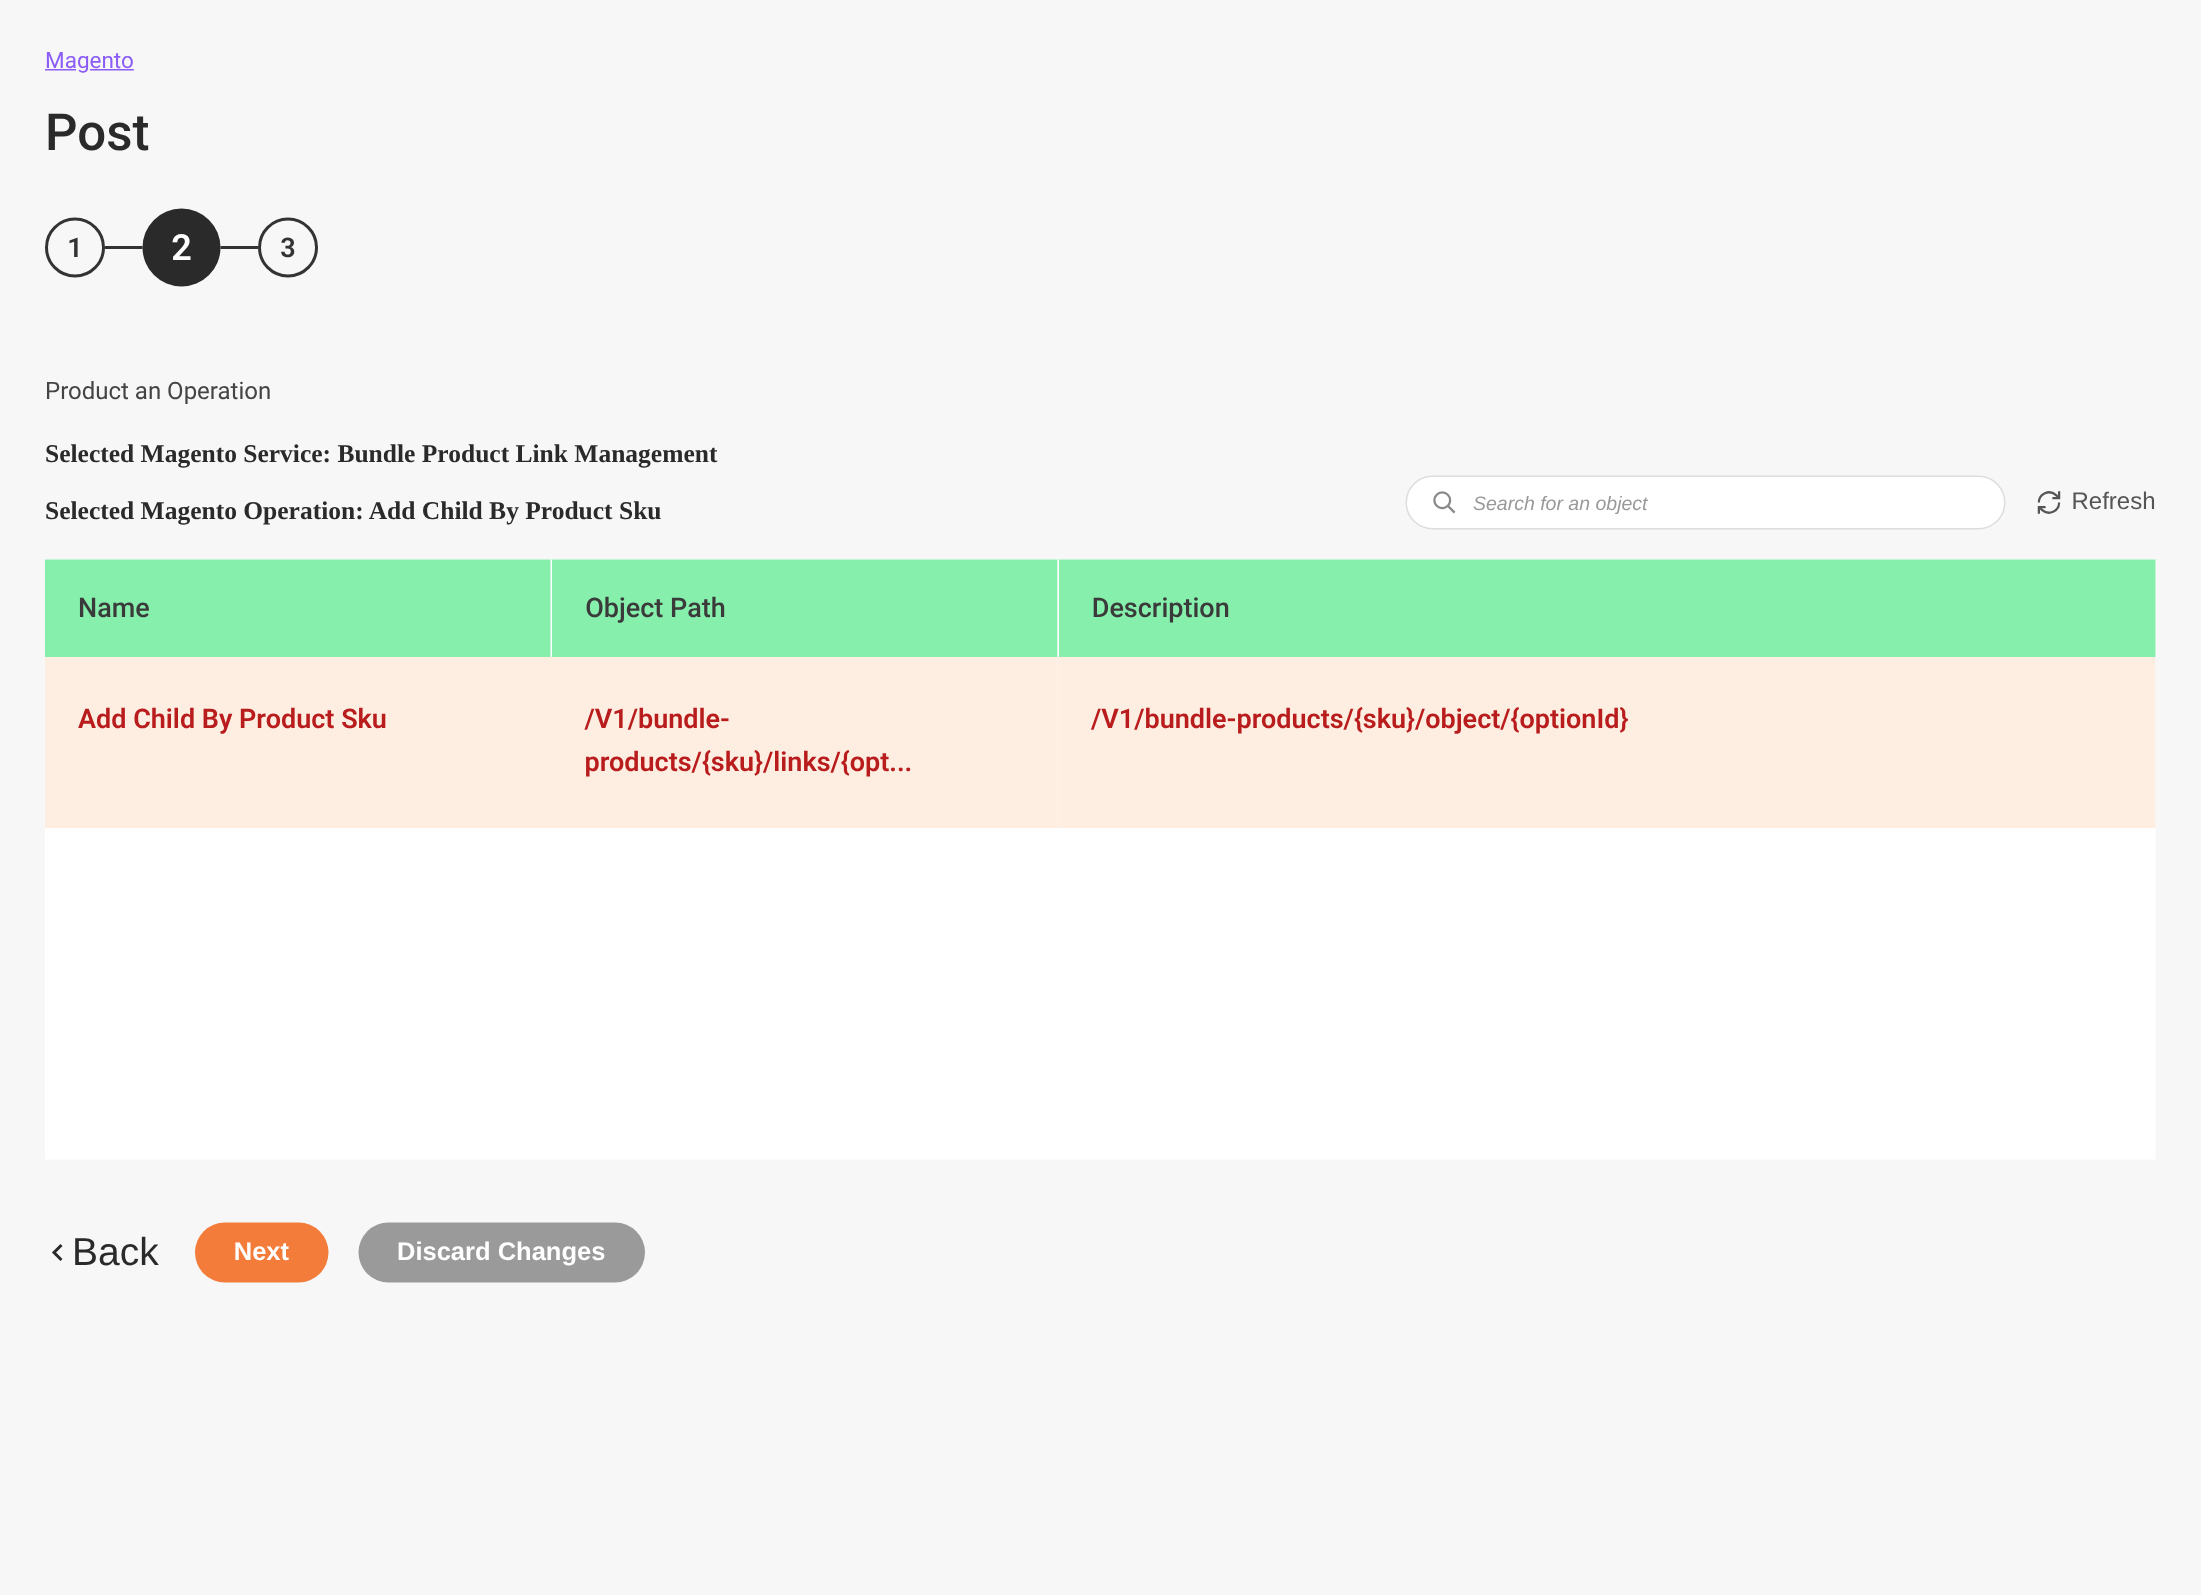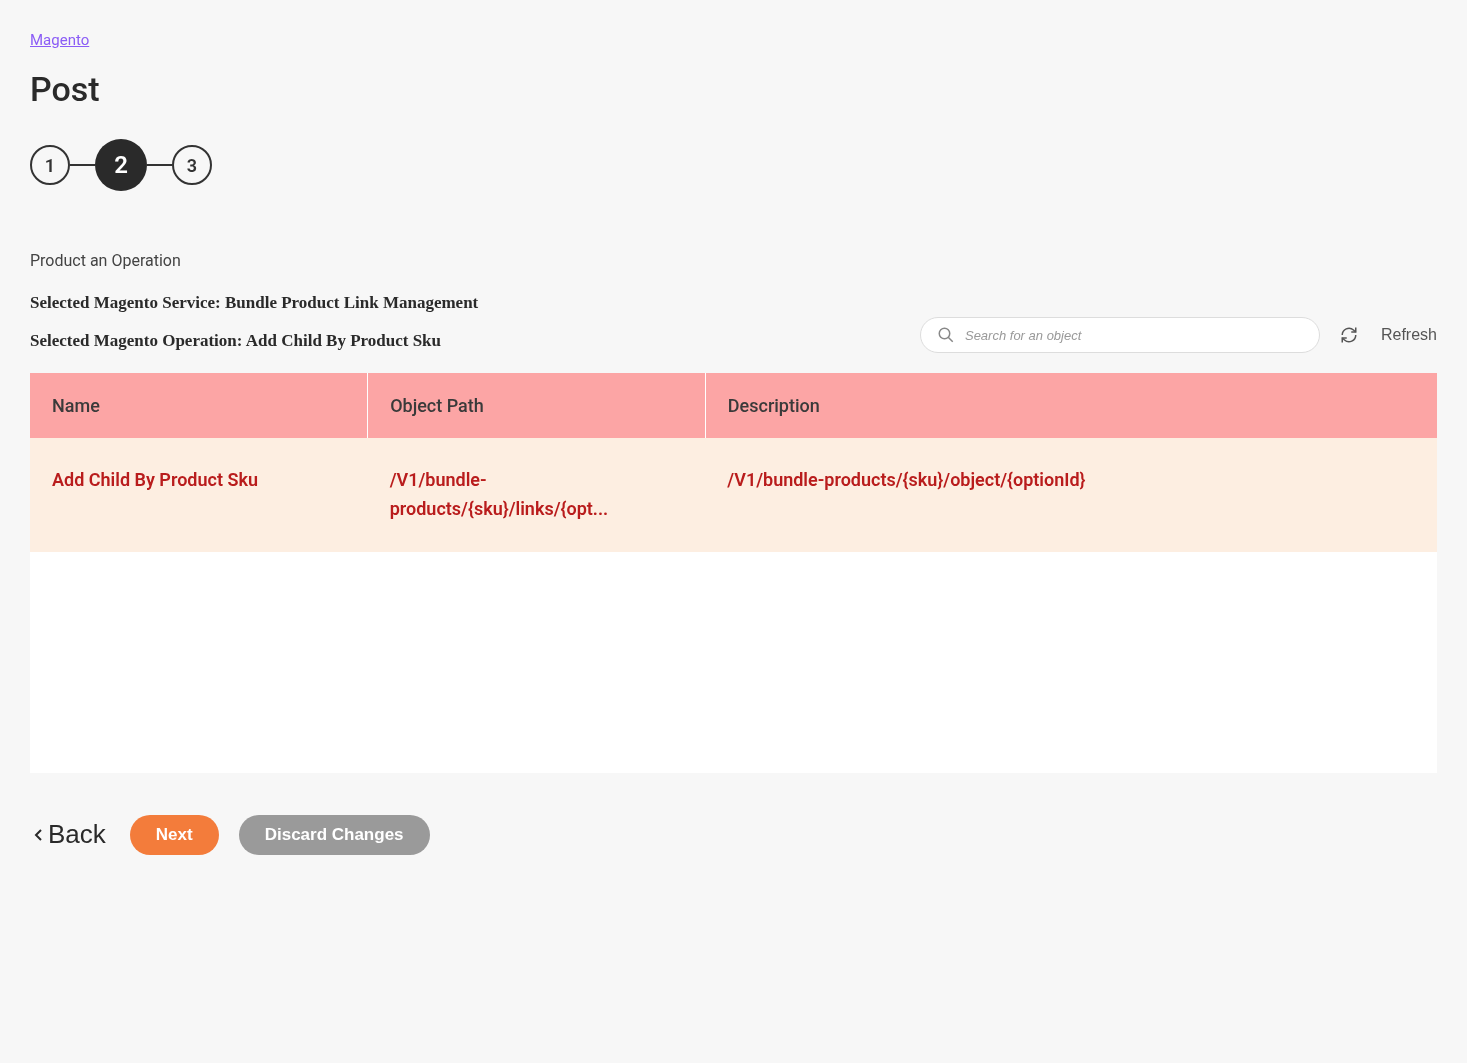--- a/index.html
+++ b/index.html
@@ -110,38 +110,38 @@
       width: 100%;
       background: transparent;
     }
     .search-wrap input::placeholder {
       color: #999;
       font-style: italic;
     }
     .refresh-btn {
       display: flex;
       align-items: center;
-      gap: 23px;
+      gap: 6px;
       color: #555;
       font-size: 16px;
       cursor: pointer;
       background: none;
       border: none;
     }
     .table-container {
       background: #fff;
       margin-bottom: 40px;
       min-height: 400px;
     }
     table {
       width: 100%;
       border-collapse: collapse;
     }
     thead tr {
-      background: #fca5a5;
+      background: #86efac;
     }
     th {
       text-align: left;
       padding: 22px 22px;
       font-size: 18px;
       font-weight: 500;
       color: #3a3a3a;
       border-right: 1px solid #fff;
     }
     th:last-child {

